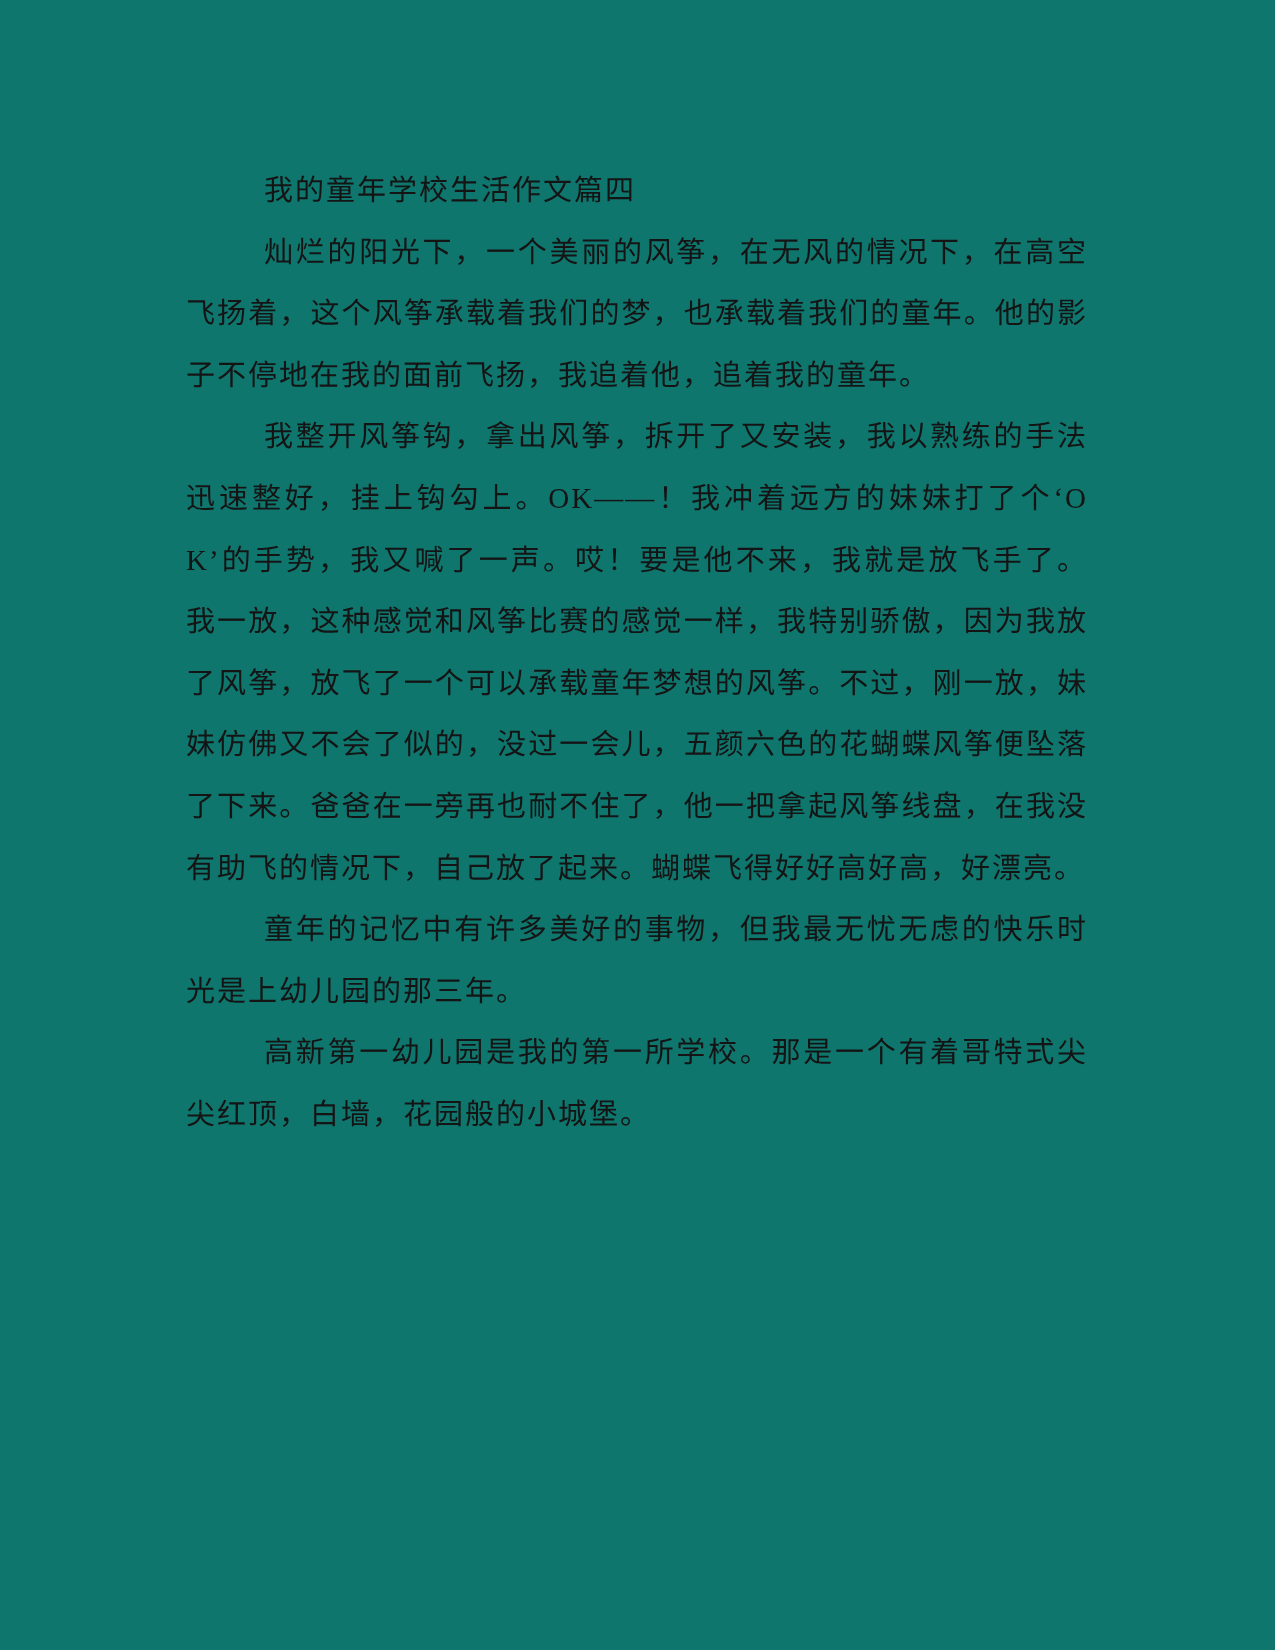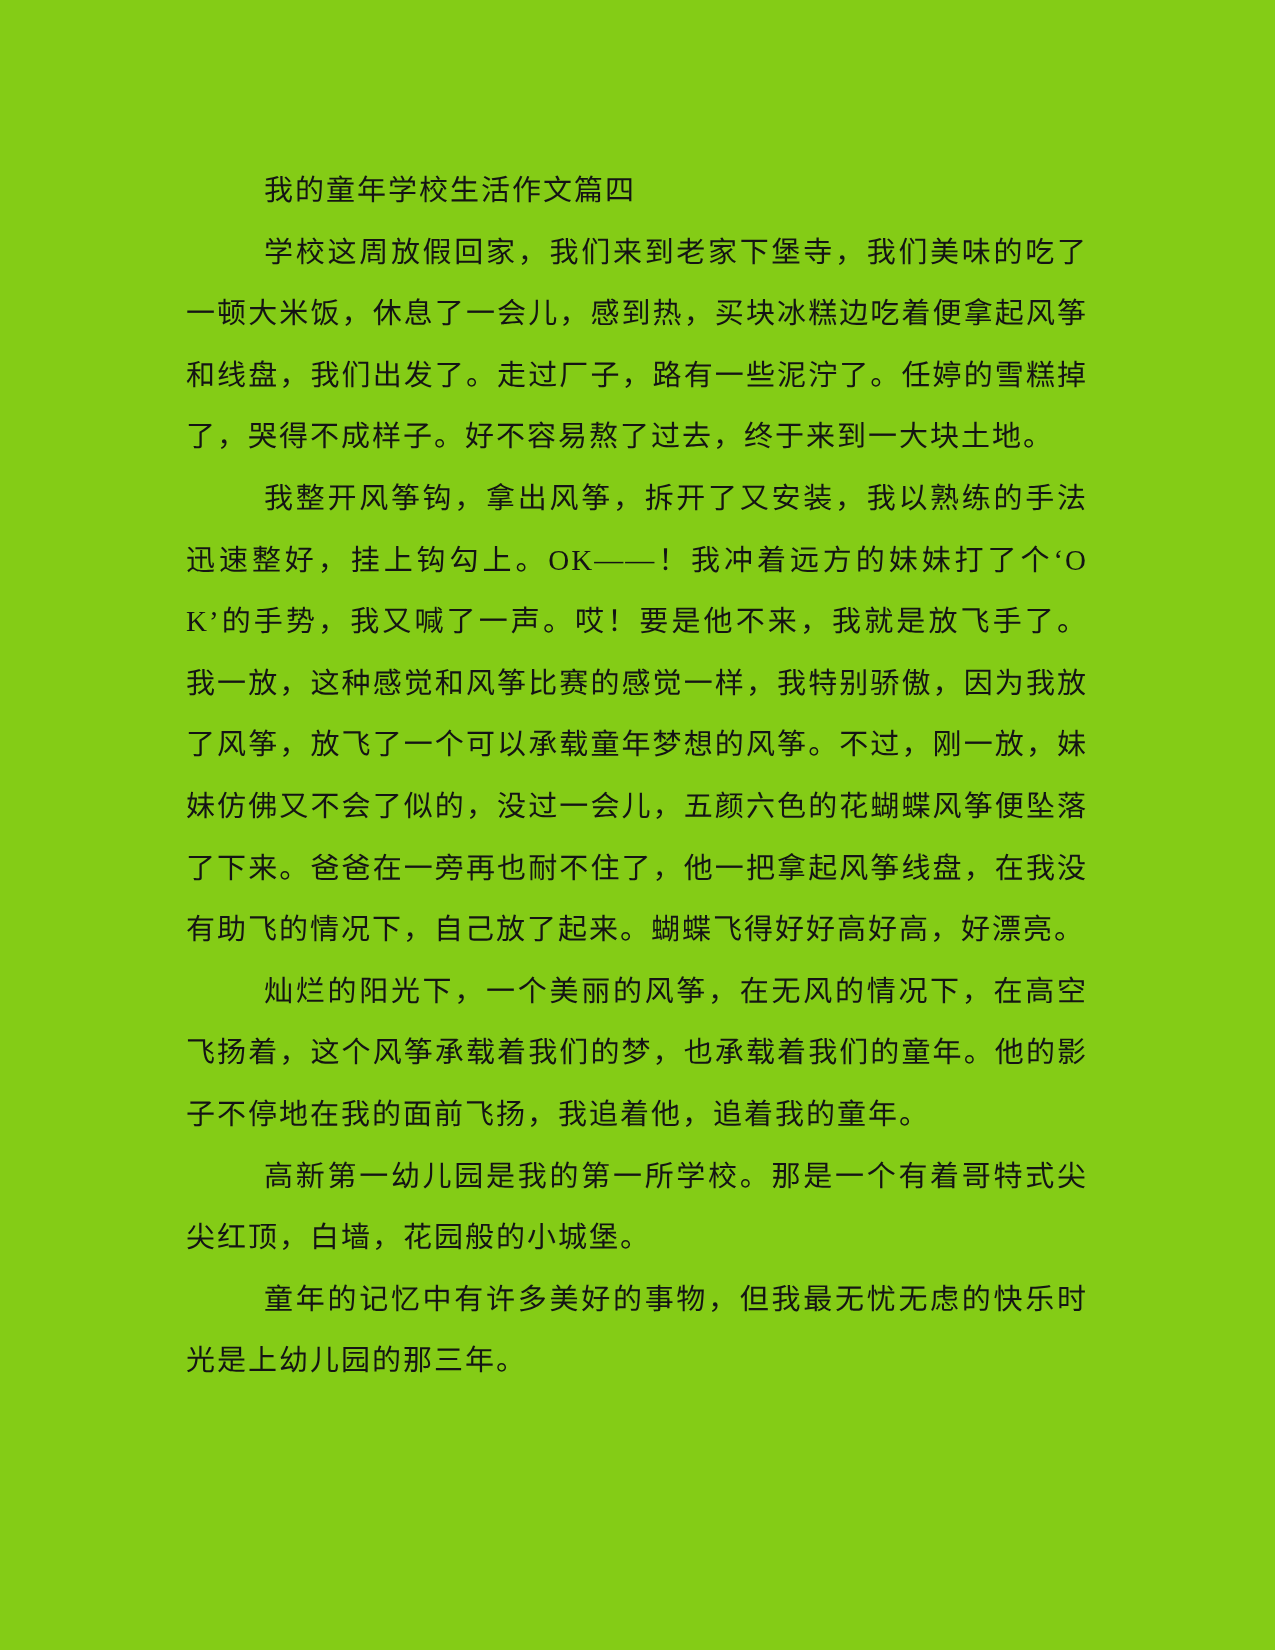--- a/index.html
+++ b/index.html
@@ -7,21 +7,21 @@
     padding: 0;
     width: 1275px;
     height: 1650px;
     background: #ffffff;
     overflow: hidden;
   }
   .page {
     box-sizing: border-box;
     width: 1275px;
     height: 1650px;
-    background: #84cc16;
+    background: #0f766e;
     padding: 160px 187px 0 186px;
     font-family: "Liberation Serif", "DejaVu Serif", serif;
     color: #141414;
   }
   .block {
     margin: 0;
     padding: 0;
     font-size: 29px;
     line-height: 61.6px;
     letter-spacing: 2px;
@@ -31,18 +31,17 @@
     word-break: break-all;
     overflow-wrap: break-word;
     font-weight: 400;
   }
 </style>
 </head>
 <body>
 
 <div class="page">
   <p class="block">我的童年学校生活作文篇四</p>
-  <p class="block">学校这周放假回家，我们来到老家下堡寺，我们美味的吃了一顿大米饭，休息了一会儿，感到热，买块冰糕边吃着便拿起风筝和线盘，我们出发了。走过厂子，路有一些泥泞了。任婷的雪糕掉了，哭得不成样子。好不容易熬了过去，终于来到一大块土地。</p>
+  <p class="block">灿烂的阳光下，一个美丽的风筝，在无风的情况下，在高空飞扬着，这个风筝承载着我们的梦，也承载着我们的童年。他的影子不停地在我的面前飞扬，我追着他，追着我的童年。</p>
   <p class="block">我整开风筝钩，拿出风筝，拆开了又安装，我以熟练的手法迅速整好，挂上钩勾上。OK——！我冲着远方的妹妹打了个‘OK’的手势，我又喊了一声。哎！要是他不来，我就是放飞手了。我一放，这种感觉和风筝比赛的感觉一样，我特别骄傲，因为我放了风筝，放飞了一个可以承载童年梦想的风筝。不过，刚一放，妹妹仿佛又不会了似的，没过一会儿，五颜六色的花蝴蝶风筝便坠落了下来。爸爸在一旁再也耐不住了，他一把拿起风筝线盘，在我没有助飞的情况下，自己放了起来。蝴蝶飞得好好高好高，好漂亮。</p>
-  <p class="block">灿烂的阳光下，一个美丽的风筝，在无风的情况下，在高空飞扬着，这个风筝承载着我们的梦，也承载着我们的童年。他的影子不停地在我的面前飞扬，我追着他，追着我的童年。</p>
+  <p class="block">童年的记忆中有许多美好的事物，但我最无忧无虑的快乐时光是上幼儿园的那三年。</p>
   <p class="block">高新第一幼儿园是我的第一所学校。那是一个有着哥特式尖尖红顶，白墙，花园般的小城堡。</p>
-  <p class="block">童年的记忆中有许多美好的事物，但我最无忧无虑的快乐时光是上幼儿园的那三年。</p>
 </div>
 
 </body></html>

